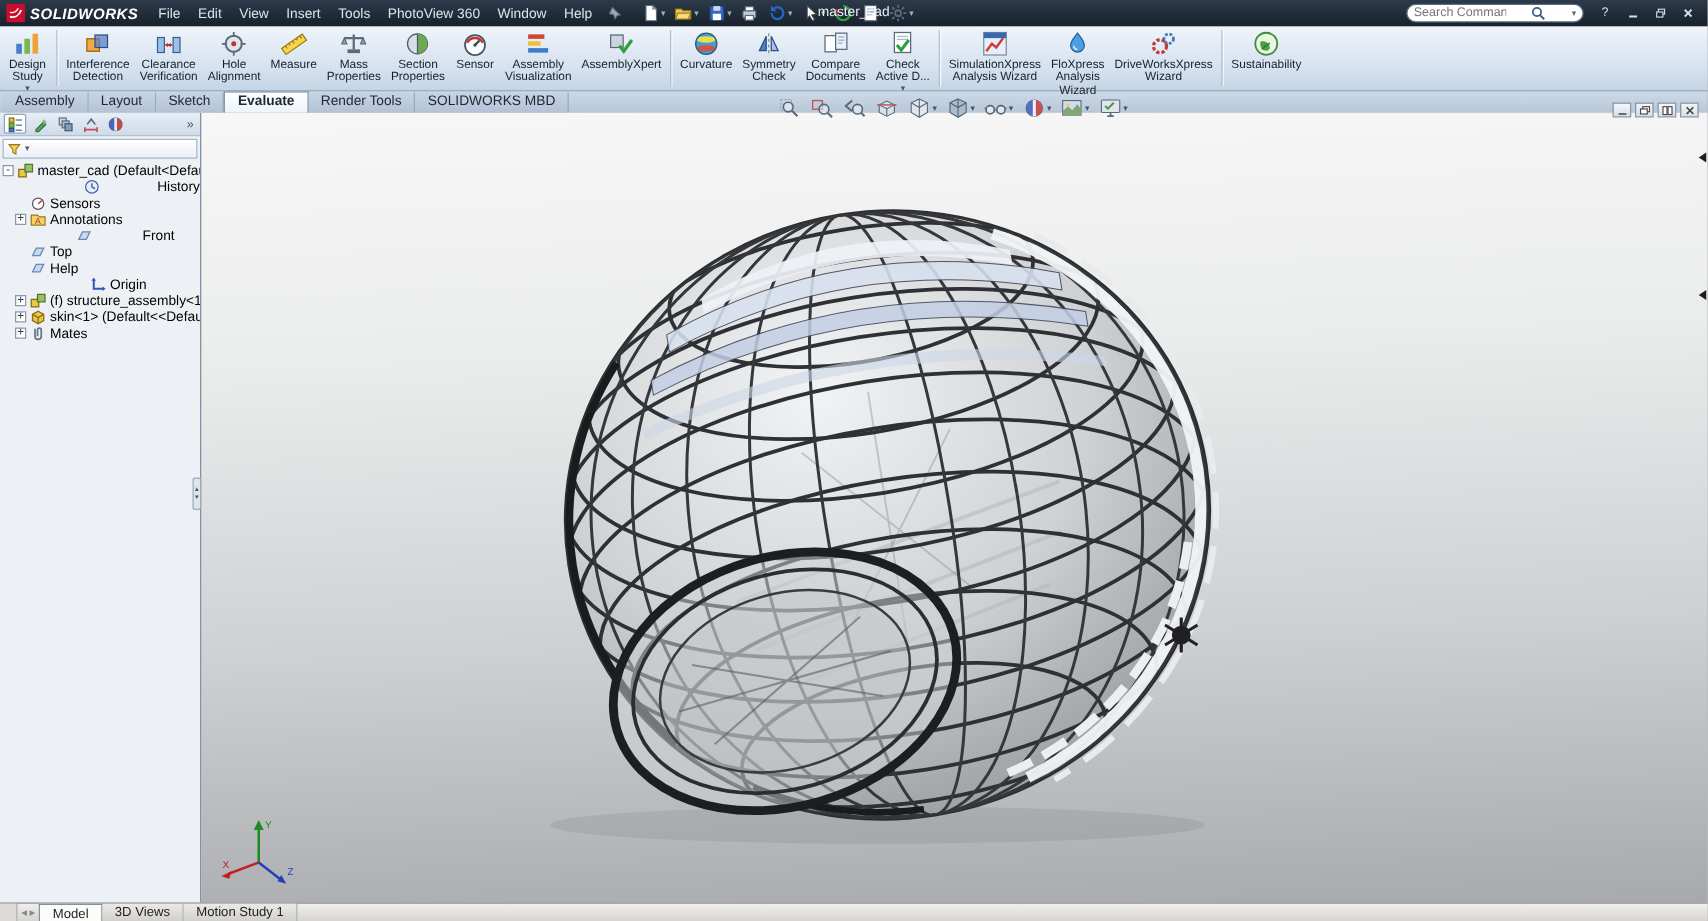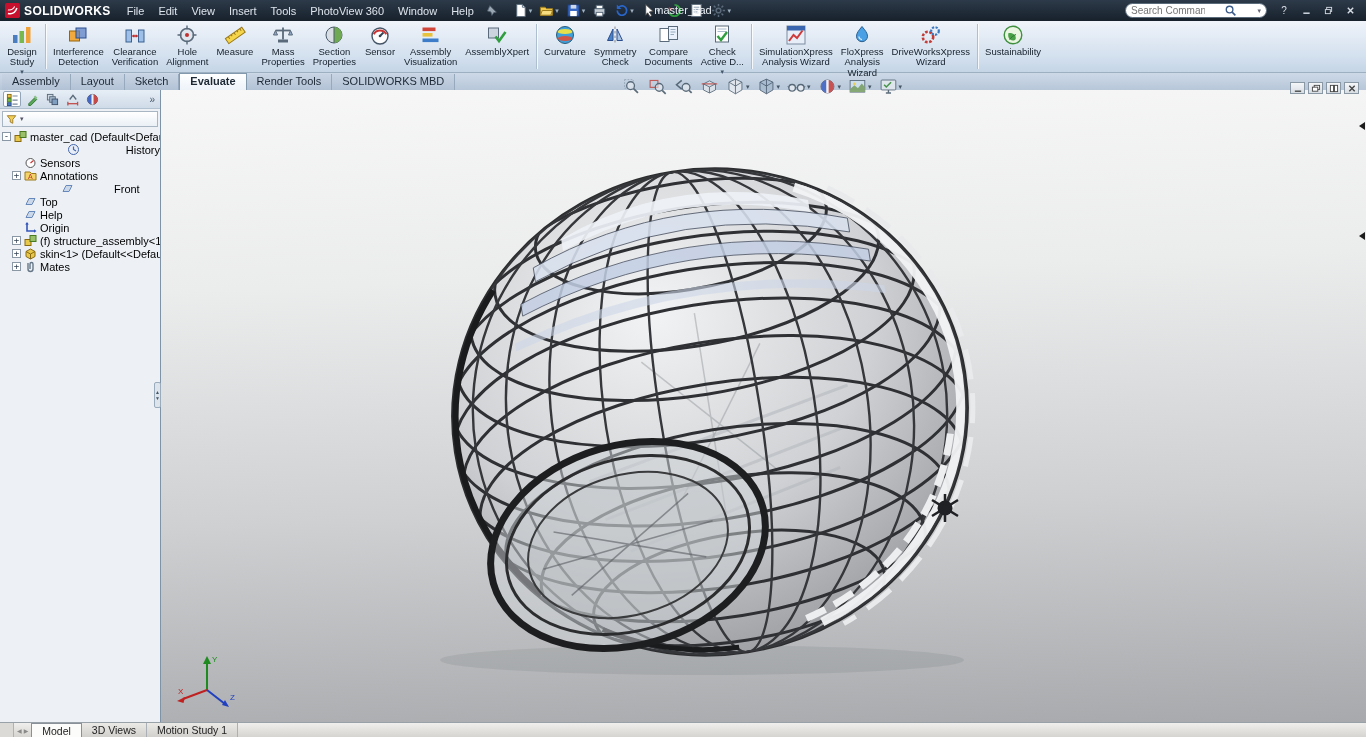--- a/index.html
+++ b/index.html
@@ -6,21 +6,21 @@
   html,body{width:1366px;height:737px;overflow:hidden;background:#b9babd;
     font-family:"Liberation Sans","DejaVu Sans",sans-serif;-webkit-font-smoothing:antialiased}
   .icon{display:inline-block;flex:none}
   .icon svg{width:100%;height:100%;display:block}
 
   
   .titlebar{position:absolute;top:0;left:0;right:0;height:21px;z-index:50;
     background:linear-gradient(#2d3a49,#17212c);display:flex;align-items:center;color:#dde4ec;font-size:11px}
   .logo{display:flex;align-items:center;gap:4px;padding:0 9px 0 5px}
   .logo .icon{width:15px;height:15px}
-  .logo-text{font-weight:bold;font-size:12px;color:#fff;letter-spacing:.4px}
+  .logo-text{font-weight:bold;font-style:italic;font-size:12px;color:#fff;letter-spacing:.4px}
   .menubar{display:flex;align-items:center;height:100%}
   .menu-item{padding:3px 7px;cursor:default}
   .pin{width:13px;height:13px;margin:0 4px;opacity:.8}
   .qt{display:flex;align-items:center;margin-left:8px;gap:1px}
   .qt-btn{display:flex;align-items:center;padding:1px 3px;border-radius:2px}
   .qt-btn .icon{width:15px;height:15px}
   .dd{font-size:7px;color:#9fb0c0;margin-left:1px}
   .doc-title{position:absolute;left:50%;transform:translateX(-50%);top:0;height:21px;line-height:21px;color:#e9eef4}
   .tb-right{margin-left:auto;display:flex;align-items:center;gap:7px;padding-right:6px}
   .search-box{display:flex;align-items:center;background:#fff;border:1px solid #5a6b7c;border-radius:8px;height:15px;width:142px;padding:0 5px;gap:20px}
@@ -586,21 +586,21 @@
         </div>
         <div class="trow" style="padding-left: 12px;">
           <span class="exp-spacer"></span>
           <span class="icon">
             <svg viewBox="0 0 13 13">
               <path d="M2 9.5l3-6h6l-3 6z" fill="rgba(140,170,210,.35)" stroke="#6688bb"></path>
             </svg>
           </span>
           <span class="tlabel">Help</span>
         </div>
-        <div class="trow" style="padding-left: 12px;">
+        <div class="trow" style="padding-left: 12px; margin-left: 48px;">
           <span class="exp-spacer"></span>
           <span class="icon">
             <svg viewBox="0 0 13 13">
               <path d="M3 2.5v7.5h8" fill="none" stroke="#3355bb" stroke-width="1.6"></path>
               <path d="M3 1l-1.8 2.5h3.6zM12.5 10l-2.5-1.8v3.6z" fill="#3355bb"></path>
             </svg>
           </span>
           <span class="tlabel">Origin</span>
         </div>
         <div class="trow" style="padding-left: 12px;">

